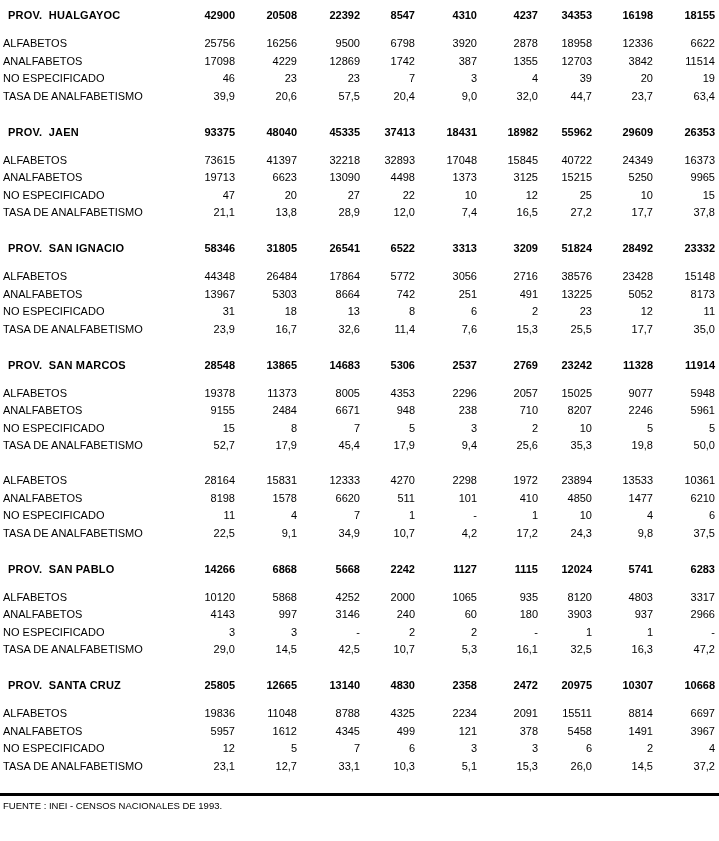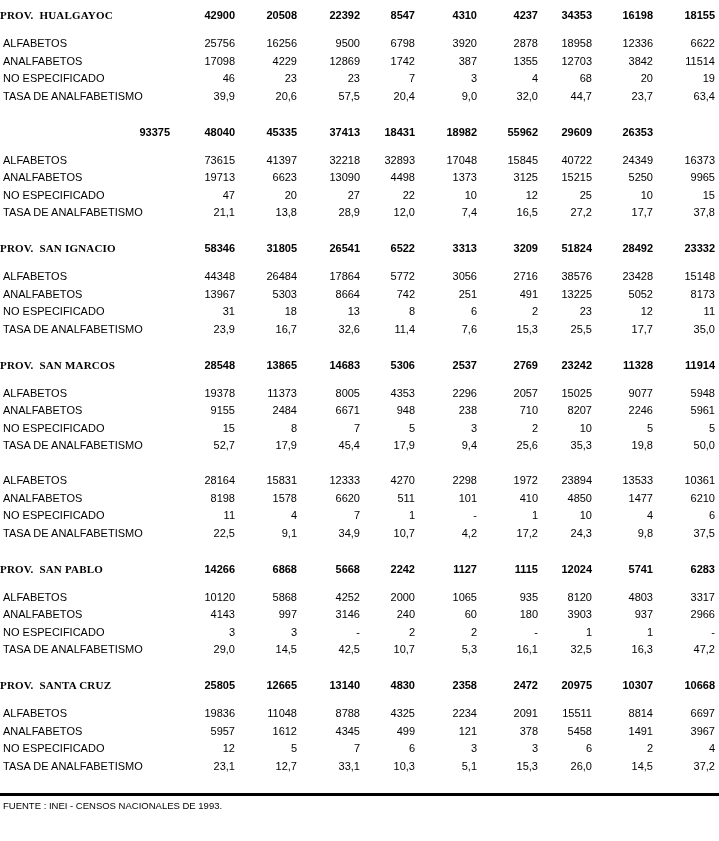--- a/index.html
+++ b/index.html
@@ -33,23 +33,22 @@
     height: 18px;
     line-height: 18px;
     margin-bottom: 11px;
   }
   .lbl {
     padding-left: 3px;
     white-space: pre;
     overflow: hidden;
   }
   .row.prov .lbl {
-    padding-left: 0;
+    padding-left: 8px;
     letter-spacing: 0.2px;
-    font-family: Liberation Serif, serif;
   }
   .num {
     text-align: right;
     white-space: pre;
   }
   .footer {
     border-top: 3px solid #000000;
   }
   .footer .src {
     padding: 4px 0 0 3px;
@@ -99,39 +98,40 @@
         <div class="num">11514</div>
       </div>
       <div class="row">
         <div class="lbl">NO ESPECIFICADO</div>
         <div class="num">46</div>
         <div class="num">23</div>
         <div class="num">23</div>
         <div class="num">7</div>
         <div class="num">3</div>
         <div class="num">4</div>
-        <div class="num">68</div>
+        <div class="num">39</div>
         <div class="num">20</div>
         <div class="num">19</div>
       </div>
       <div class="row">
         <div class="lbl">TASA DE ANALFABETISMO</div>
         <div class="num">39,9</div>
         <div class="num">20,6</div>
         <div class="num">57,5</div>
         <div class="num">20,4</div>
         <div class="num">9,0</div>
         <div class="num">32,0</div>
         <div class="num">44,7</div>
         <div class="num">23,7</div>
         <div class="num">63,4</div>
       </div>
     </div>
     <div class="block">
       <div class="row prov">
+        <div class="lbl">PROV.  JAEN</div>
         <div class="num">93375</div>
         <div class="num">48040</div>
         <div class="num">45335</div>
         <div class="num">37413</div>
         <div class="num">18431</div>
         <div class="num">18982</div>
         <div class="num">55962</div>
         <div class="num">29609</div>
         <div class="num">26353</div>
       </div>

